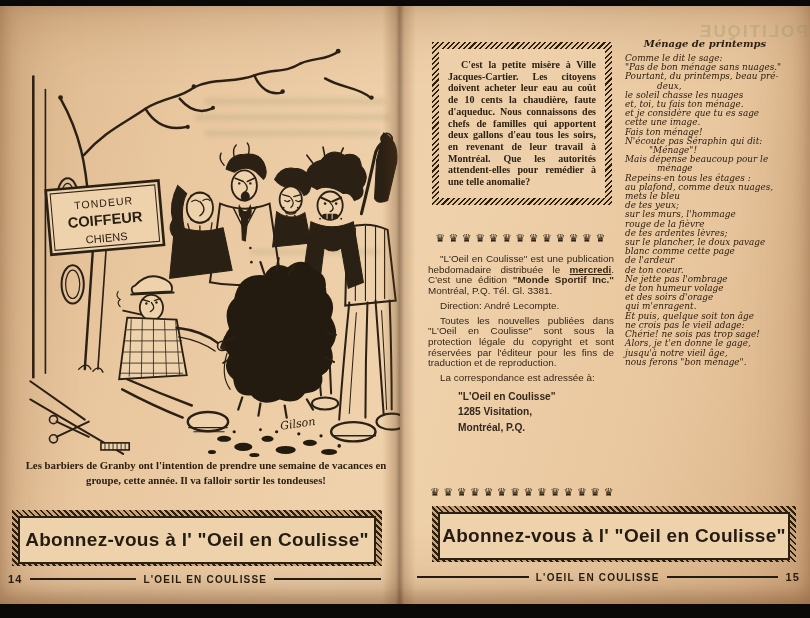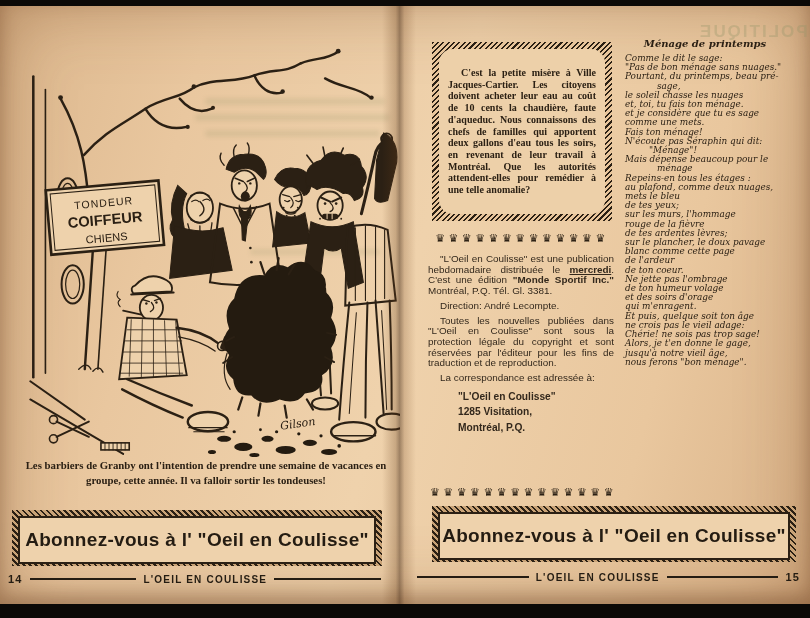--- a/index.html
+++ b/index.html
@@ -34,22 +34,22 @@
 
   
   .footer{position:absolute;top:567px;display:flex;align-items:center;
         font:700 10px "Liberation Sans",sans-serif;letter-spacing:1.2px;color:#241c12;}
   .rule{flex:1;height:2px;background:#241c12;margin:0 7px;}
   .footer .num{font-size:11px;}
 
   
   .noticeWrap{position:absolute;left:34px;top:36px;width:180px;box-sizing:border-box;padding:7px;
         background:repeating-linear-gradient(135deg,#2b2014 0 1.5px,#e8c59b 1.5px 3.8px);}
-  .notice{background:#edd0a9;padding:18px 9px;font:700 10px/11.7px "Liberation Serif",serif;
-        text-align:justify;text-indent:13px;color:#2b2014;border-radius:14px;}
+  .notice{background:#edd0a9;padding:10px 9px;font:700 10px/11.7px "Liberation Serif",serif;
+        text-align:justify;text-indent:13px;color:#2b2014;}
   .ornament{position:absolute;text-align:center;color:#2b2014;font:11px "DejaVu Sans",sans-serif;
         letter-spacing:3.5px;white-space:nowrap;overflow:hidden;}
   .masthead{position:absolute;left:30px;top:248px;width:186px;color:#33281c;}
   .masthead p{margin:0 0 4px;font:400 9.9px/10.7px "Liberation Sans",sans-serif;
         text-align:justify;text-indent:12px;}
   .masthead .addr{margin:5px 0 0 30px;font:700 10.2px/15.5px "Liberation Sans",sans-serif;}
 
   .griffes{position:absolute;left:212px;top:18px;width:190px;color:#2b2014;}
   .t1{font:italic 700 33px/34px "DejaVu Serif",serif;margin-left:2px;}
   .t2{font:italic 700 29px/30px "DejaVu Serif",serif;margin-left:46px;margin-top:6px;}
@@ -289,25 +289,25 @@
     </div>
 
     <div class="ornament" style="left:32px;top:480px;width:184px;">♛♛♛♛♛♛♛♛♛♛♛♛♛♛</div>
 
     <div class="griffes">
       <div class="poem-sub">Ménage de printemps</div>
       <div>
           <div class="pline">Comme le dit le sage:</div>
           <div class="pline">"Pas de bon ménage sans nuages."</div>
           <div class="pline">Pourtant, du printemps, beau pré-</div>
-          <div class="pline" style="padding-left: 32px;">sage,</div>
+          <div class="pline" style="padding-left: 32px;">deux,</div>
           <div class="pline">le soleil chasse les nuages</div>
           <div class="pline">et, toi, tu fais ton ménage.</div>
           <div class="pline">et je considère que tu es sage</div>
-          <div class="pline">comme une mets.</div>
+          <div class="pline">cette une image.</div>
           <div class="pline">Fais ton ménage!</div>
           <div class="pline">N'écoute pas Séraphin qui dit:</div>
           <div class="pline" style="padding-left: 24px;">"Ménage"!</div>
           <div class="pline">Mais dépense beaucoup pour le</div>
           <div class="pline" style="padding-left: 32px;">ménage</div>
           <div class="pline">Repeins-en tous les étages :</div>
           <div class="pline">au plafond, comme deux nuages,</div>
           <div class="pline">mets le bleu</div>
           <div class="pline">de tes yeux;</div>
           <div class="pline">sur les murs, l'hommage</div>

